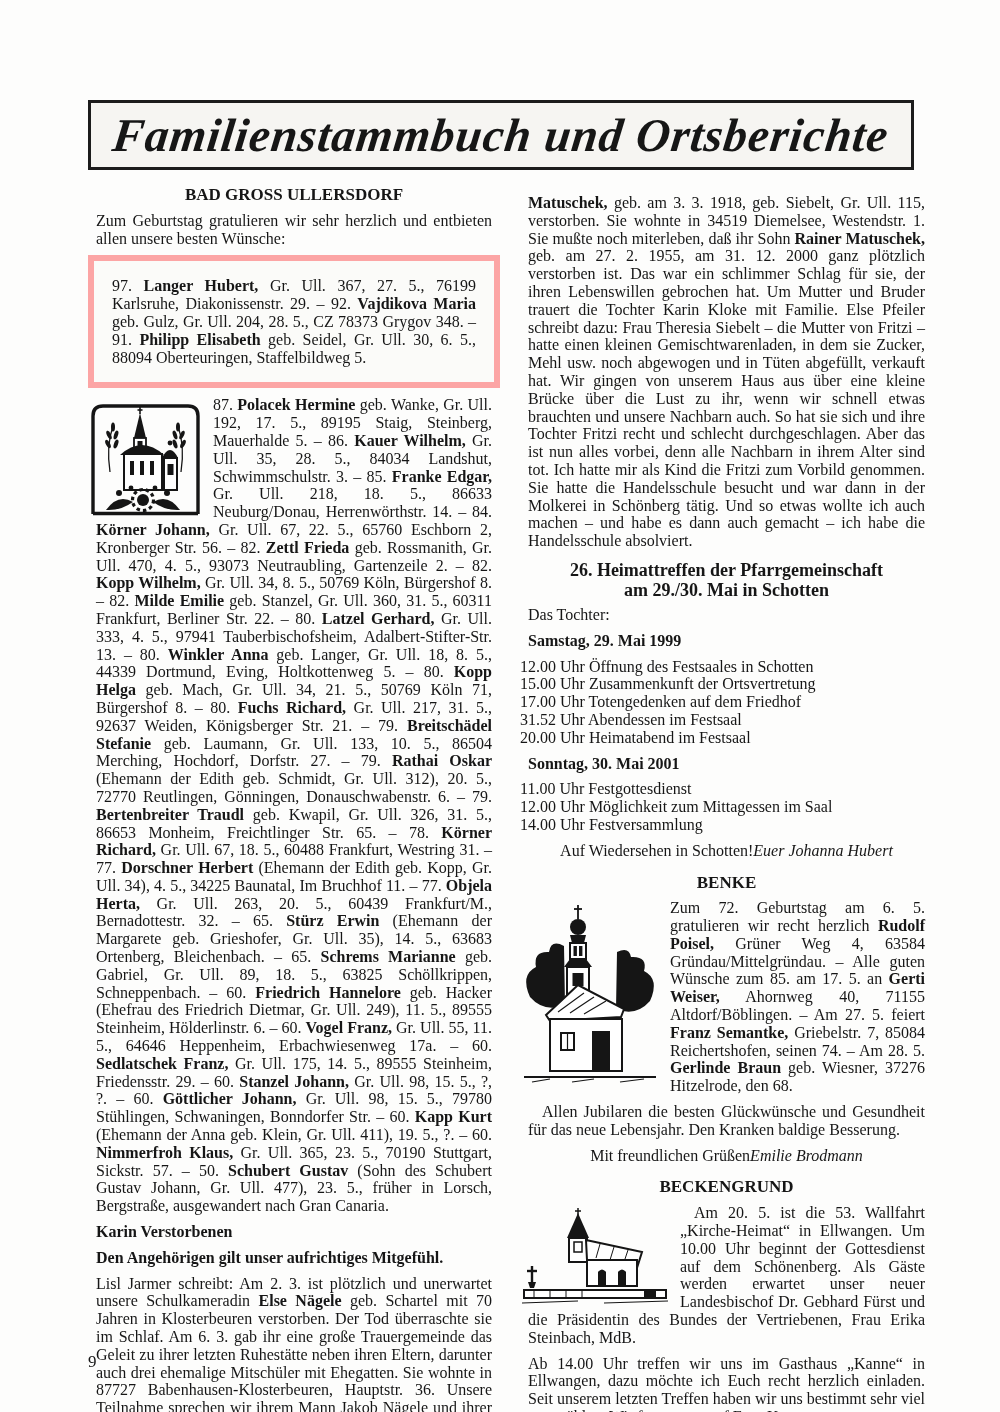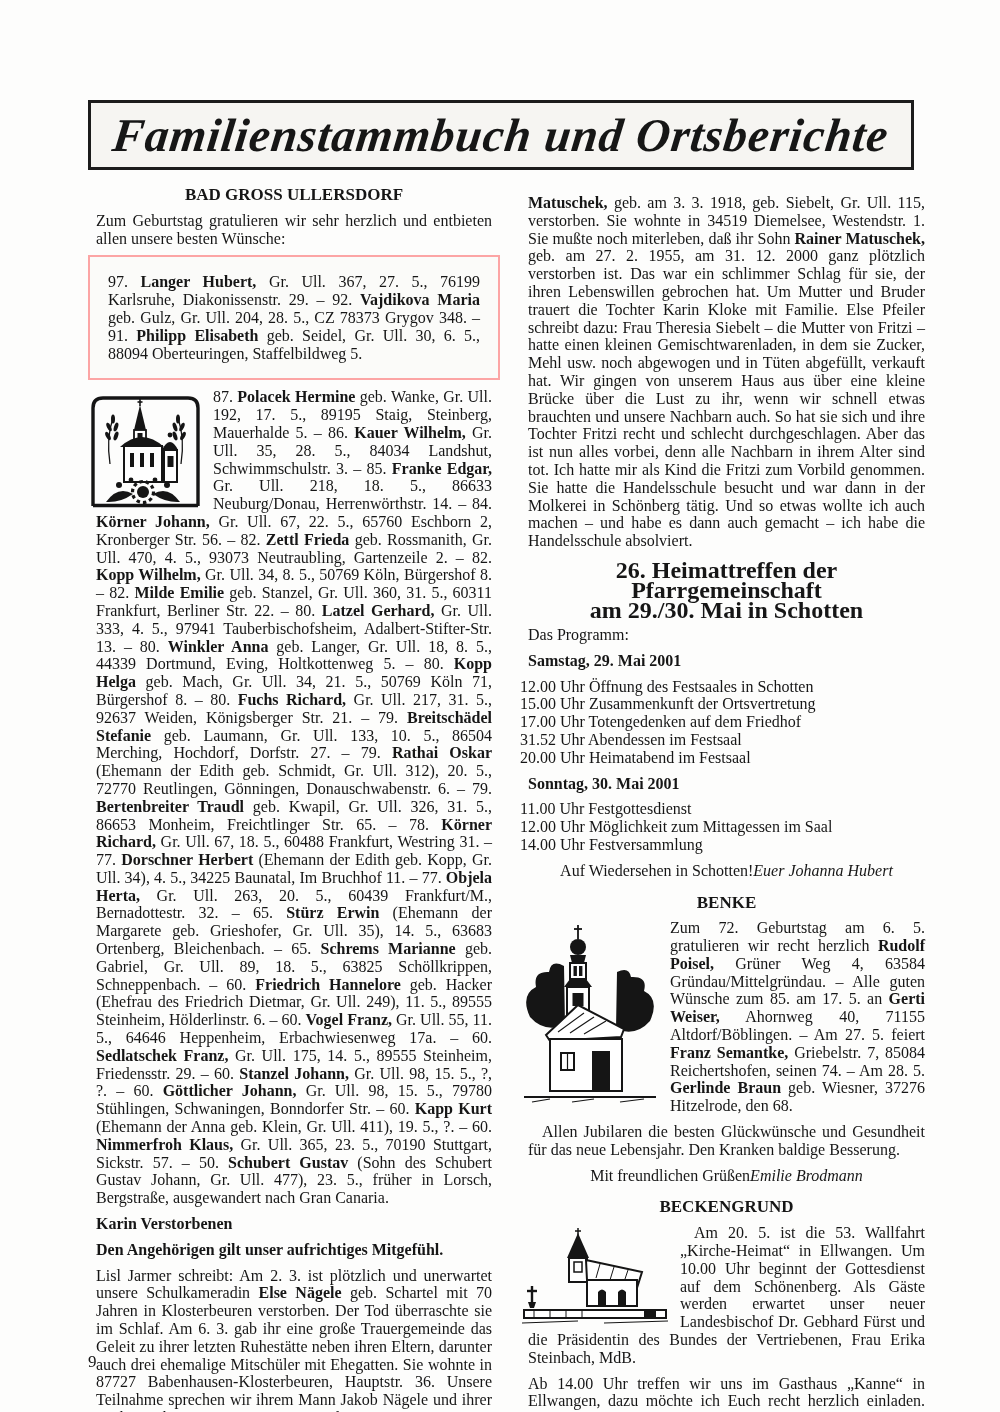--- a/index.html
+++ b/index.html
@@ -17,30 +17,30 @@
     margin:0;font-size:47px;font-weight:bold;font-style:italic;letter-spacing:1px;
     transform:skewX(-7deg);white-space:nowrap;
   }
   .columns{display:flex;gap:20px;align-items:flex-start;}
   .col{width:417px;font-size:16px;line-height:17.8px;text-align:justify;hyphens:manual;}
   .col.right{width:418px;}
   p{margin:8px;}
   .bold{font-weight:bold;}
   h2.sect{font-size:17px;margin:0 0 1px 0;text-align:center;}
   .listbox{
-    border:2px solid #fca5a5;padding:8px 10px;margin:7px 0 8px 0;background:#fbfbf9;
+    border:6px solid #fca5a5;padding:8px 10px;margin:7px 0 8px 0;background:#fbfbf9;
   }
   .flow{overflow:visible;}
   .float-img{float:left;margin:2px 10px 2px 0;}
   .clear{clear:both;}
   .gap6{margin-top:6px;}
   .gap8{margin-top:8px;}
   .gap10{margin-top:10px;}
   .gap14{margin-top:14px;}
-  .hd2{font-size:24px;line-height:20px;font-weight:bold;text-align:center;}
+  .hd2{font-size:18px;line-height:20px;font-weight:bold;text-align:center;}
   .row{display:flex;justify-content:center;align-items:baseline;}
   .sig{font-style:italic;}
   .indent{text-indent:14px;}
   .pagenum{position:absolute;left:88px;bottom:40px;font-size:17px;}
   svg{display:block;}
 </style>
 </head>
 <body>
 
 <div class="page">
@@ -121,22 +121,22 @@
 
     <div class="col right">
 
       <section>
         <p class="just"><b>Matuschek,</b> geb. am 3. 3. 1918, geb. Siebelt, Gr. Ull. 115, verstorben. Sie wohnte in 34519 Diemelsee, Westendstr. 1. Sie mußte noch miterleben, daß ihr Sohn <b>Rainer Matuschek,</b> geb. am 27. 2. 1955, am 31. 12. 2000 ganz plötzlich verstorben ist. Das war ein schlimmer Schlag für sie, der ihren Lebenswillen gebrochen hat. Um Mutter und Bruder trauert die Tochter Karin Kloke mit Familie. Else Pfeiler schreibt dazu: Frau Theresia Siebelt – die Mutter von Fritzi – hatte einen kleinen Gemischtwarenladen, in dem sie Zucker, Mehl usw. noch abgewogen und in Tüten abgefüllt, verkauft hat. Wir gingen von unserem Haus aus über eine kleine Brücke über die Lust zu ihr, wenn wir schnell etwas brauchten und unsere Nachbarn auch. So hat sie sich und ihre Tochter Fritzi recht und schlecht durchgeschlagen. Aber das ist nun alles vorbei, denn alle Nachbarn in ihrem Alter sind tot. Ich hatte mir als Kind die Fritzi zum Vorbild genommen. Sie hatte die Handelsschule besucht und war dann in der Molkerei in Schönberg tätig. Und so etwas wollte ich auch machen – und habe es dann auch gemacht – ich habe die Handelsschule absolviert.</p>
       </section>
 
       <section class="gap10">
         <div class="hd2">26. Heimattreffen der Pfarrgemeinschaft</div>
         <div class="hd2">am 29./30. Mai in Schotten</div>
-        <p class="gap6">Das Programm:</p>
-        <p class="bold gap6">Samstag, 29. Mai 2001</p>
+        <p class="gap6">Das Tochter:</p>
+        <p class="bold gap6">Samstag, 29. Mai 1999</p>
         <div>12.00 Uhr Öffnung des Festsaales in Schotten</div>
         <div>15.00 Uhr Zusammenkunft der Ortsvertretung</div>
         <div>17.00 Uhr Totengedenken auf dem Friedhof</div>
         <div>31.52 Uhr Abendessen im Festsaal</div>
         <div>20.00 Uhr Heimatabend im Festsaal</div>
         <p class="bold gap8">Sonntag, 30. Mai 2001</p>
         <div>11.00 Uhr Festgottesdienst</div>
         <div>12.00 Uhr Möglichkeit zum Mittagessen im Saal</div>
         <div>14.00 Uhr Festversammlung</div>
         <div class="row gap8">

